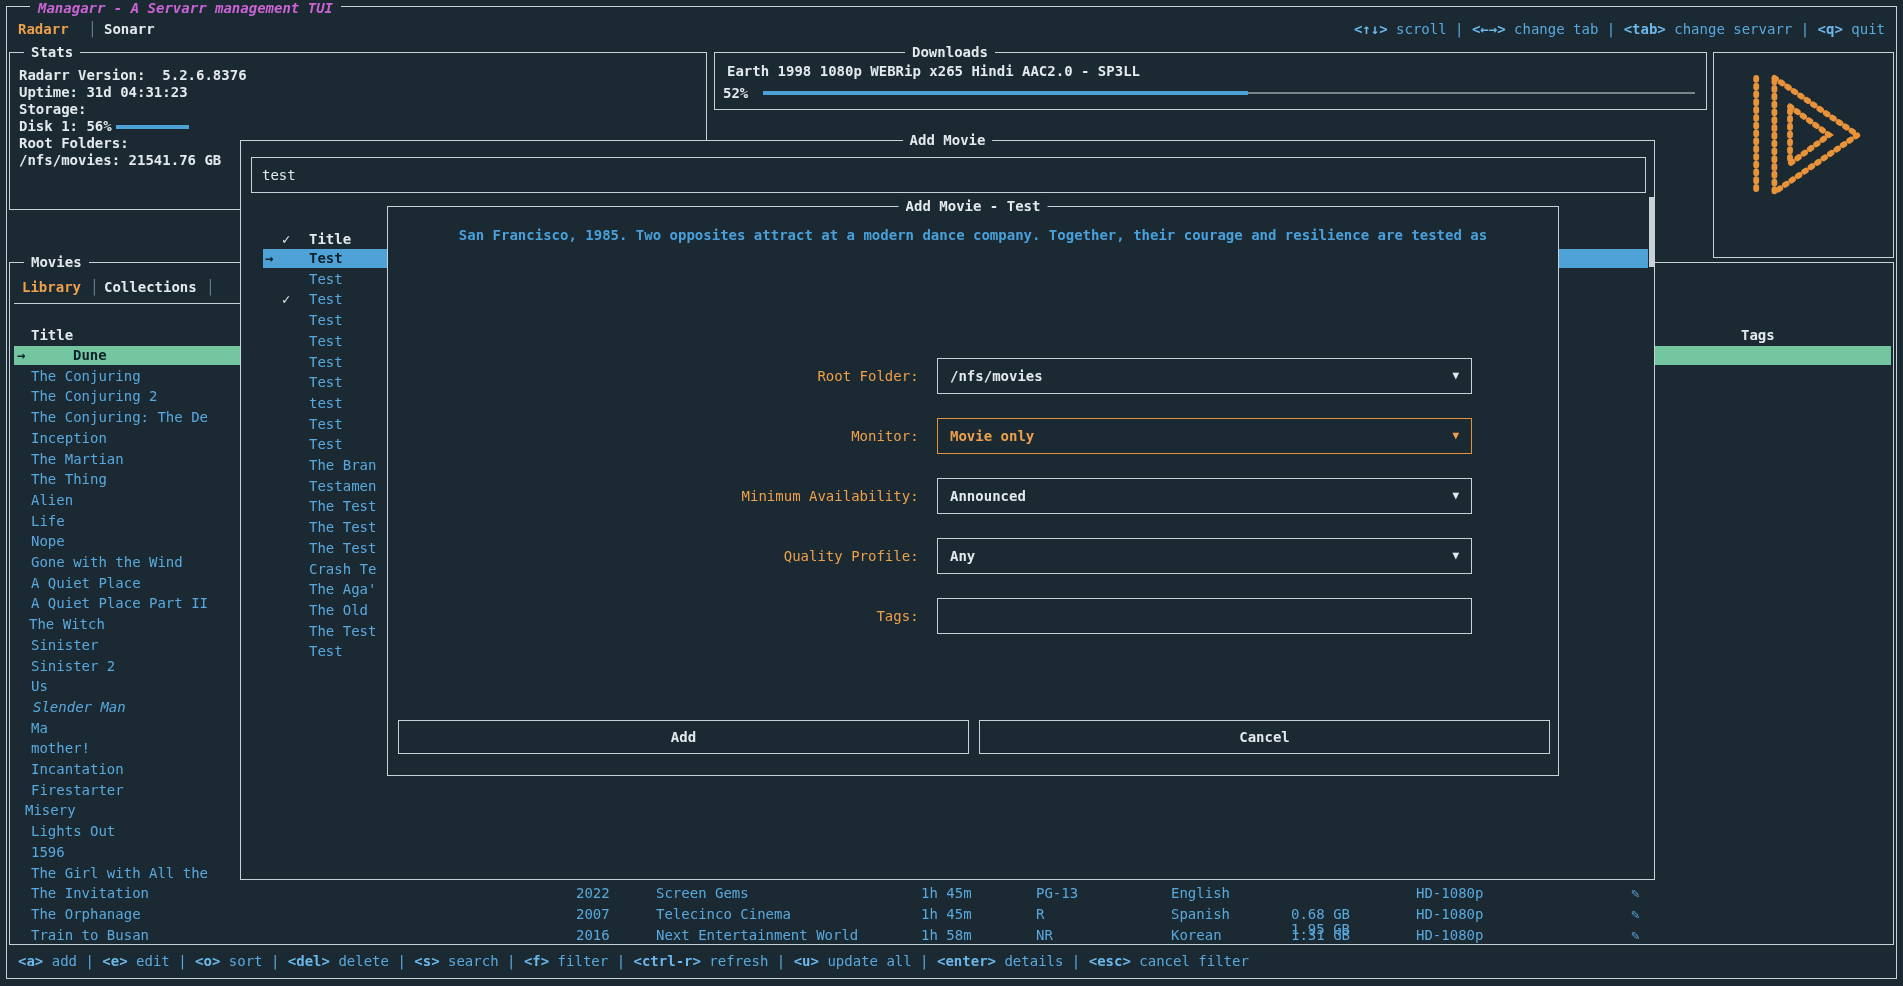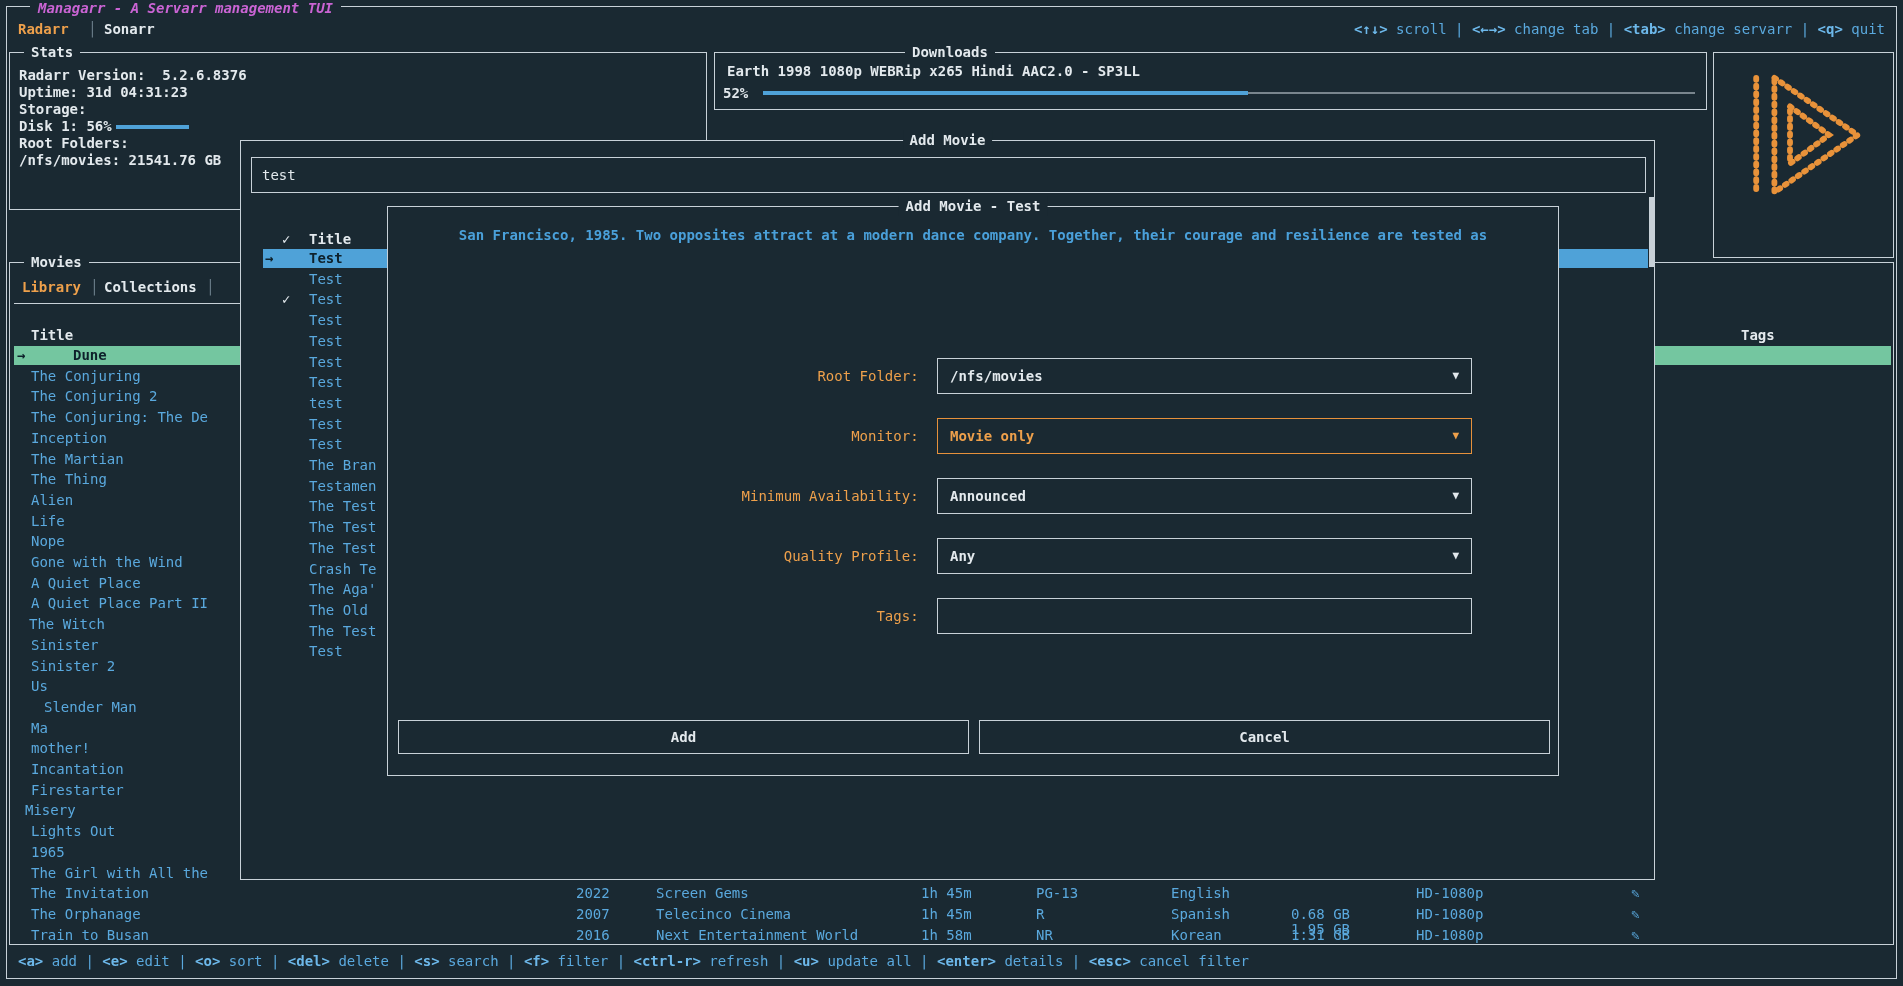--- a/index.html
+++ b/index.html
@@ -150,42 +150,42 @@
       <div class="trow" style="top: 372.8px;">
         <span class="tcell tblue" style="left: 17px;">Sinister</span>
       </div>
       <div class="trow" style="top: 393.5px;">
         <span class="tcell tblue" style="left: 17px;">Sinister 2</span>
       </div>
       <div class="trow" style="top: 414.2px;">
         <span class="tcell tblue" style="left: 17px;">Us</span>
       </div>
       <div class="trow" style="top: 434.9px;">
-        <span class="tcell tblue" style="left: 30px;">Slender Man</span>
+        <span class="tcell tblue" style="left: 19px; font-style: italic;">Slender Man</span>
       </div>
       <div class="trow" style="top: 455.6px;">
         <span class="tcell tblue" style="left: 17px;">Ma</span>
       </div>
       <div class="trow" style="top: 476.3px;">
         <span class="tcell tblue" style="left: 17px;">mother!</span>
       </div>
       <div class="trow" style="top: 497px;">
         <span class="tcell tblue" style="left: 17px;">Incantation</span>
       </div>
       <div class="trow" style="top: 517.7px;">
         <span class="tcell tblue" style="left: 17px;">Firestarter</span>
       </div>
       <div class="trow" style="top: 538.4px;">
         <span class="tcell tblue" style="left: 11px;">Misery</span>
       </div>
       <div class="trow" style="top: 559.1px;">
         <span class="tcell tblue" style="left: 17px;">Lights Out</span>
       </div>
       <div class="trow" style="top: 579.8px;">
-        <span class="tcell tblue" style="left: 17px;">1965</span>
+        <span class="tcell tblue" style="left: 17px;">1596</span>
       </div>
       <div class="trow" style="top: 600.5px;">
         <span class="tcell tblue" style="left: 17px;">The Girl with All the</span>
       </div>
       <div class="trow" style="top: 621.2px;">
         <span class="tcell tblue" style="left: 17px;">The Invitation</span>
         <span class="tcell tblue" style="left: 562px;">2022</span>
         <span class="tcell tblue" style="left: 642px;">Screen Gems</span>
         <span class="tcell tblue" style="left: 907px;">1h 45m</span>
         <span class="tcell tblue" style="left: 1022px;">PG-13</span>

